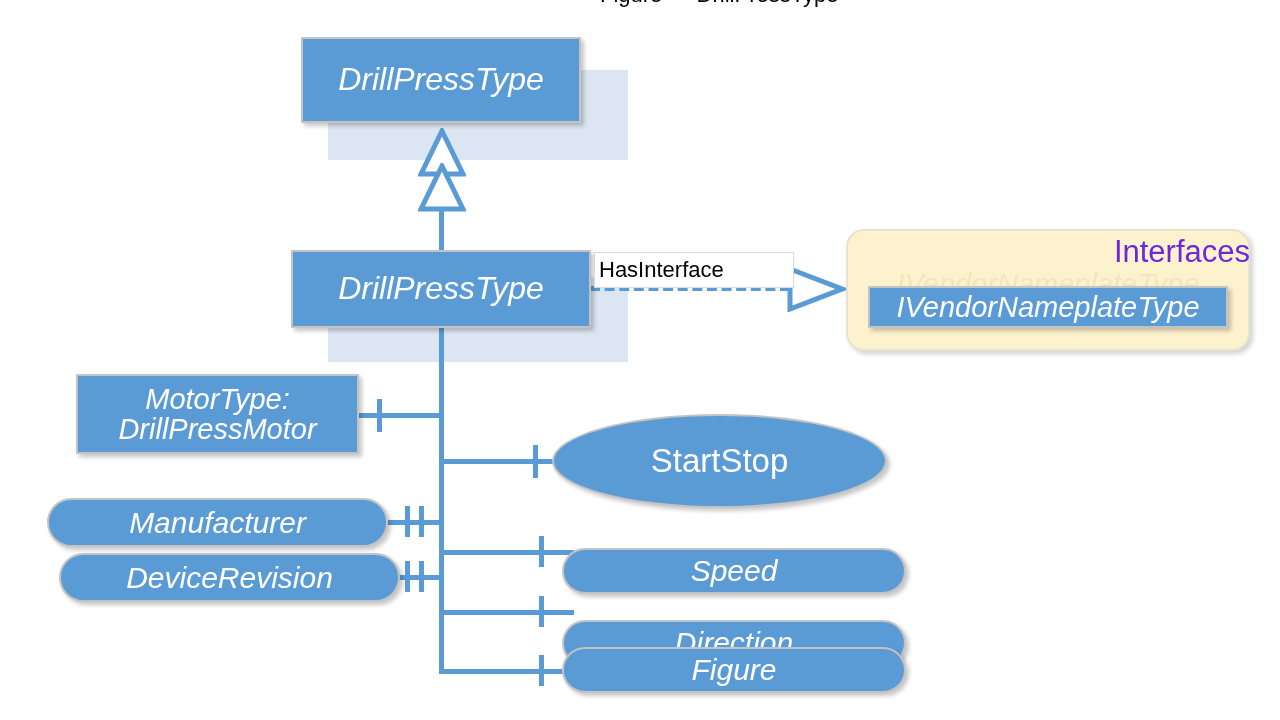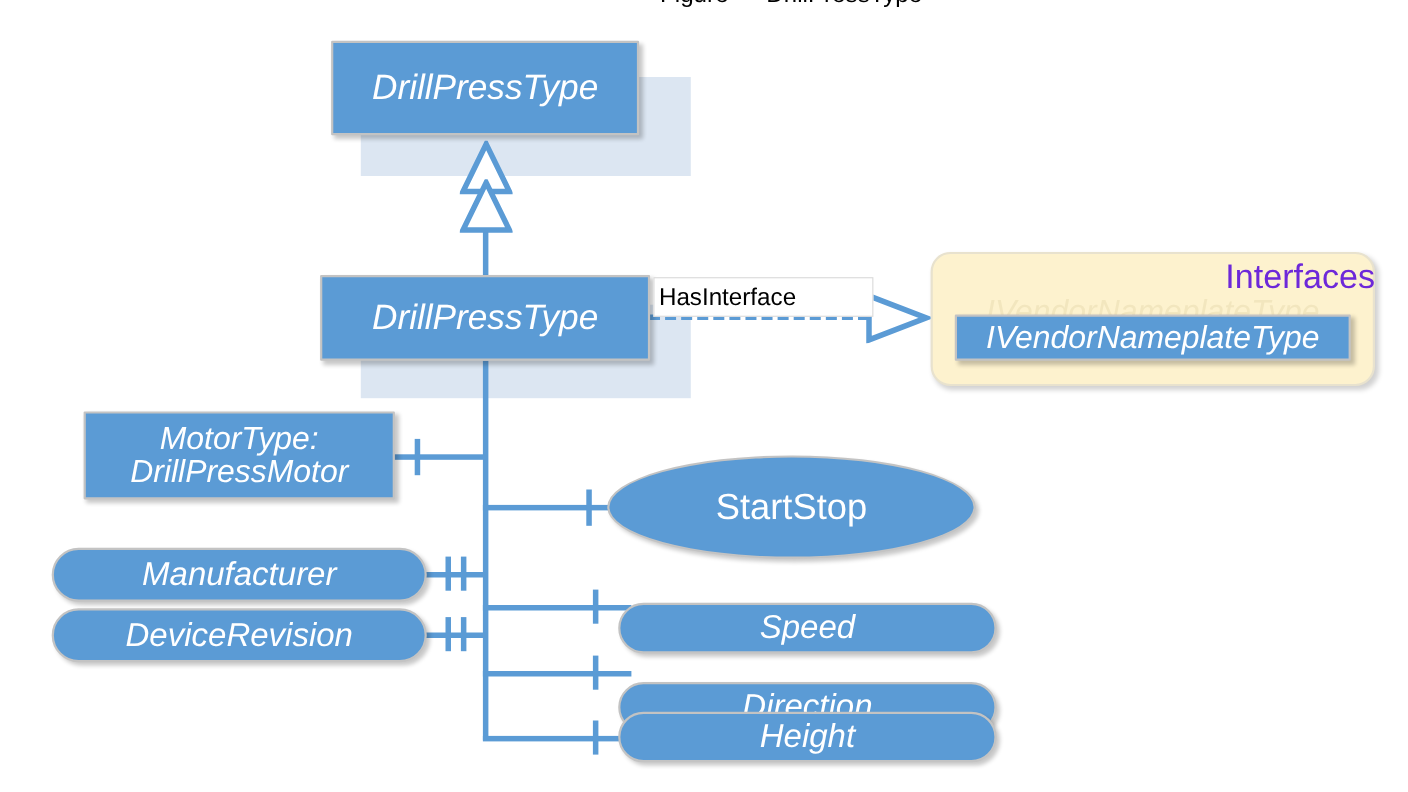--- a/index.html
+++ b/index.html
@@ -193,35 +193,35 @@
   <div class="line-h" style="left:384px; top:520px; width:57px;"></div>
   <div class="tick" style="left:405px; top:506px; height:31px;"></div>
   <div class="tick" style="left:419px; top:506px; height:31px;"></div>
   <div class="node pill" style="left:47px; top:498px; width:341px; height:49px; font-size:30px;">
     <span>Manufacturer</span>
   </div>
 
   <div class="line-h" style="left:384px; top:575px; width:57px;"></div>
   <div class="tick" style="left:405px; top:561px; height:31px;"></div>
   <div class="tick" style="left:419px; top:561px; height:31px;"></div>
-  <div class="node pill" style="left:47px; top:553px; width:341px; height:49px; font-size:30px;">
+  <div class="node pill" style="left:59px; top:553px; width:341px; height:49px; font-size:30px;">
     <span>DeviceRevision</span>
   </div>
 
   <div class="line-h" style="left:439px; top:550px; width:135px;"></div>
   <div class="tick" style="left:539px; top:536px; height:31px;"></div>
   <div class="node pill" style="left:562px; top:528px; width:344px; height:46px; font-size:30px;margin-top:20px;">
     <span>Speed</span>
   </div>
 
   <div class="line-h" style="left:439px; top:610px; width:135px;"></div>
   <div class="tick" style="left:539px; top:596px; height:31px;"></div>
   <div class="node pill" style="left:562px; top:620px; width:344px; height:46px; font-size:30px;">
     <span>Direction</span>
   </div>
 
   <div class="line-h" style="left:439px; top:669px; width:135px;"></div>
   <div class="tick" style="left:539px; top:655px; height:31px;"></div>
   <div class="node pill" style="left:562px; top:647px; width:344px; height:46px; font-size:30px;">
-    <span>Height</span>
+    <span>Figure</span>
   </div>
 
 </div>
 
 </body></html>

